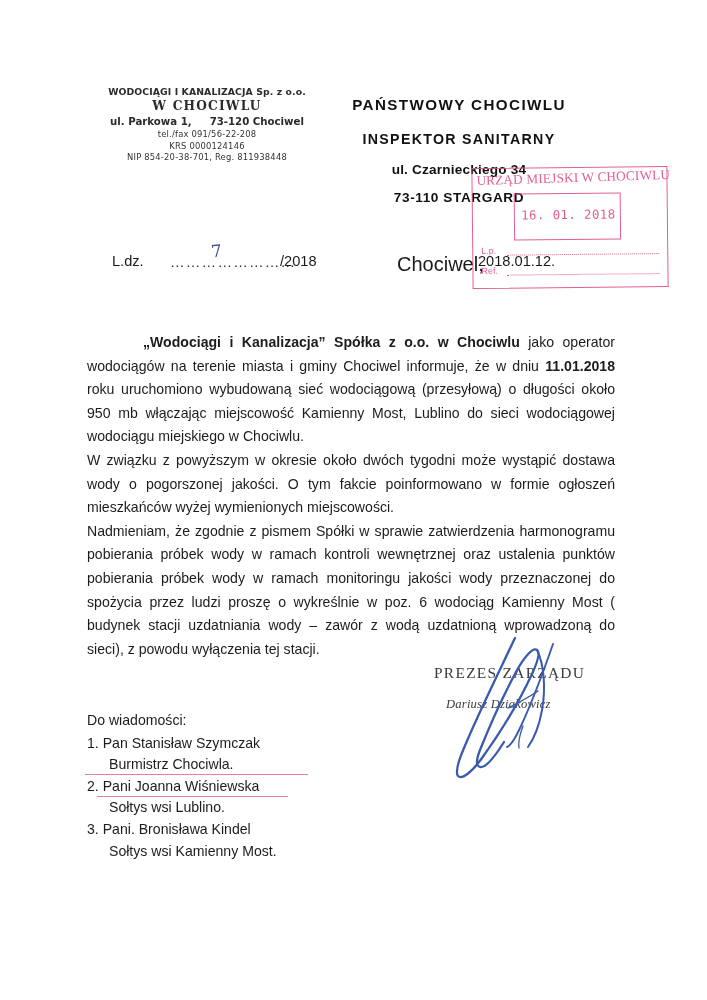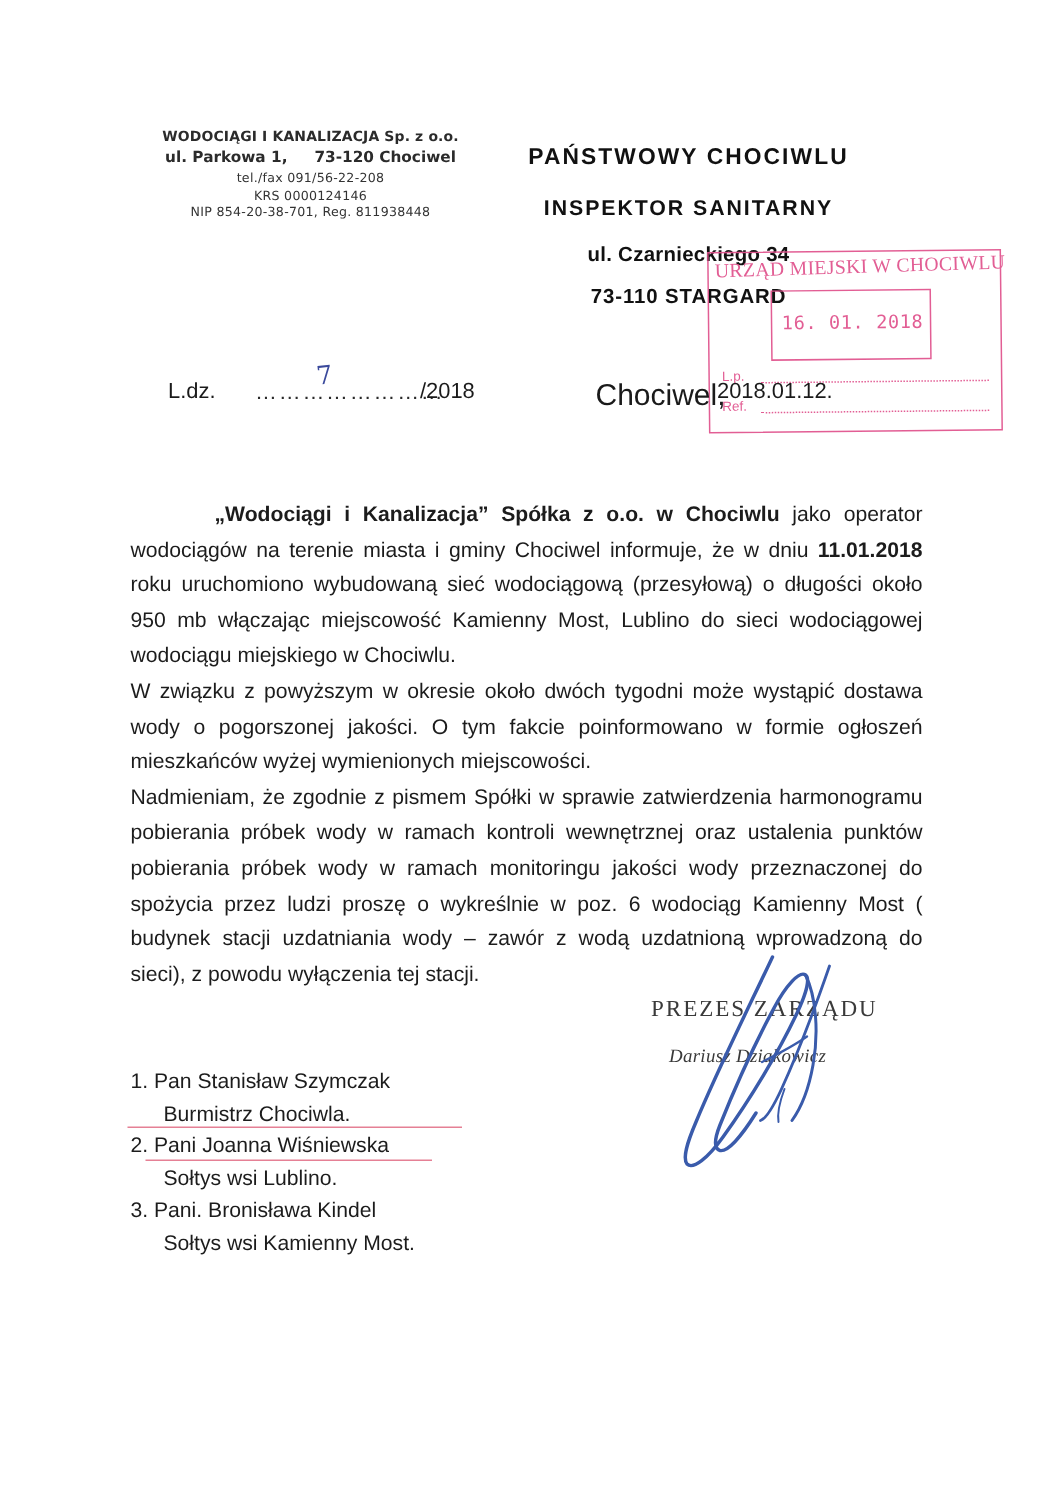--- a/index.html
+++ b/index.html
@@ -283,20 +283,21 @@
   .cc-underline.u1 { left: -2px; top: 41px; width: 223px; }
   .cc-underline.u2 { left: 10px;  top: 63px; width: 191px; }
 </style>
 </head>
 <body>
 
 <div id="page">
 
   <div class="company-block">
     <div class="company-line-1">WODOCIĄGI I KANALIZACJA Sp. z o.o.</div>
+    <div class="company-line-2">W CHOCIWLU</div>
     <div class="company-line-3"><span>ul. Parkowa 1,</span><span class="addr-gap"></span><span>73-120 Chociwel</span></div>
     <div class="company-small">tel./fax 091/56-22-208</div>
     <div class="company-small">KRS 0000124146</div>
     <div class="company-small">NIP 854-20-38-701, Reg. 811938448</div>
   </div>
 
   <div class="authority-block">
     <div class="auth-l1">PAŃSTWOWY  CHOCIWLU</div>
     <div class="auth-l2">INSPEKTOR  SANITARNY</div>
     <div class="auth-l3">ul. Czarnieckiego  34</div>
@@ -337,20 +338,21 @@
         <path d="M95,8 C78,44 58,84 44,118 C38,132 35,142 38,146 C42,150 52,142 62,128 C80,103 100,70 112,44 C118,31 120,22 117,20 C113,17 104,27 96,42 C82,68 68,100 60,120 C56,130 56,136 60,137 C65,138 74,128 84,112" stroke-width="2.3"></path>
         <path d="M117,20 C124,34 126,58 122,80 C119,97 113,110 108,117" stroke-width="2.0"></path>
         <path d="M133,14 C124,40 112,72 101,96 C95,109 90,116 87,117" stroke-width="1.9"></path>
         <path d="M88,78 C96,74 108,68 118,61" stroke-width="1.5"></path>
         <path d="M103,96 C100,104 98,112 99,118" stroke-width="1.3"></path>
       </g>
     </svg>
   </div>
 
   <div class="cc-block">
+    <p class="cc-heading">Do wiadomości:</p>
     <p class="cc-item">
       <span>1. Pan Stanisław Szymczak</span>
       <span class="cc-sub">Burmistrz  Chociwla.</span>
       <span class="cc-underline u1"></span>
       <span class="cc-underline u2"></span>
     </p>
     <p class="cc-item">
       <span>2. Pani Joanna Wiśniewska</span>
       <span class="cc-sub">Sołtys wsi Lublino.</span>
     </p>

